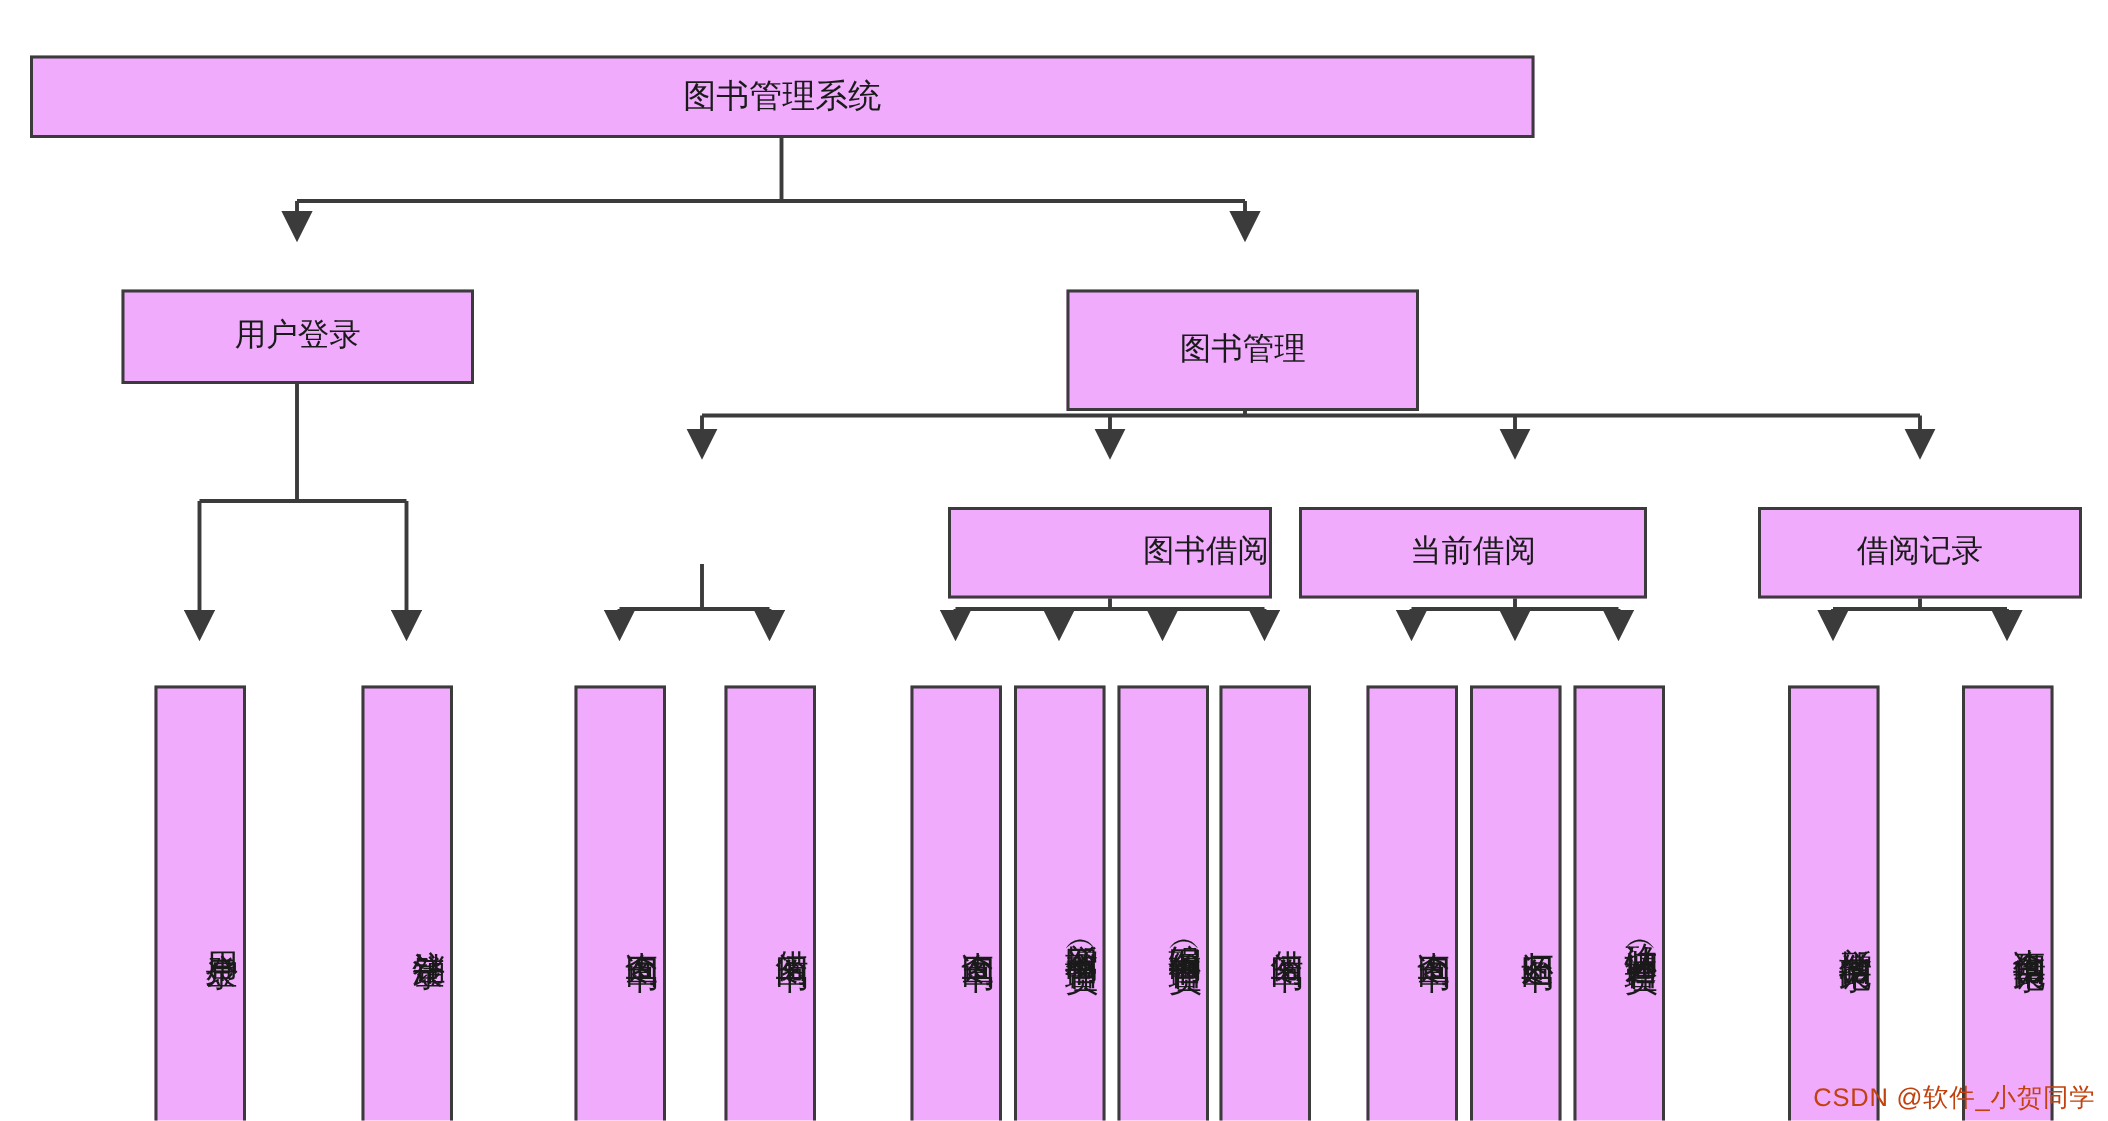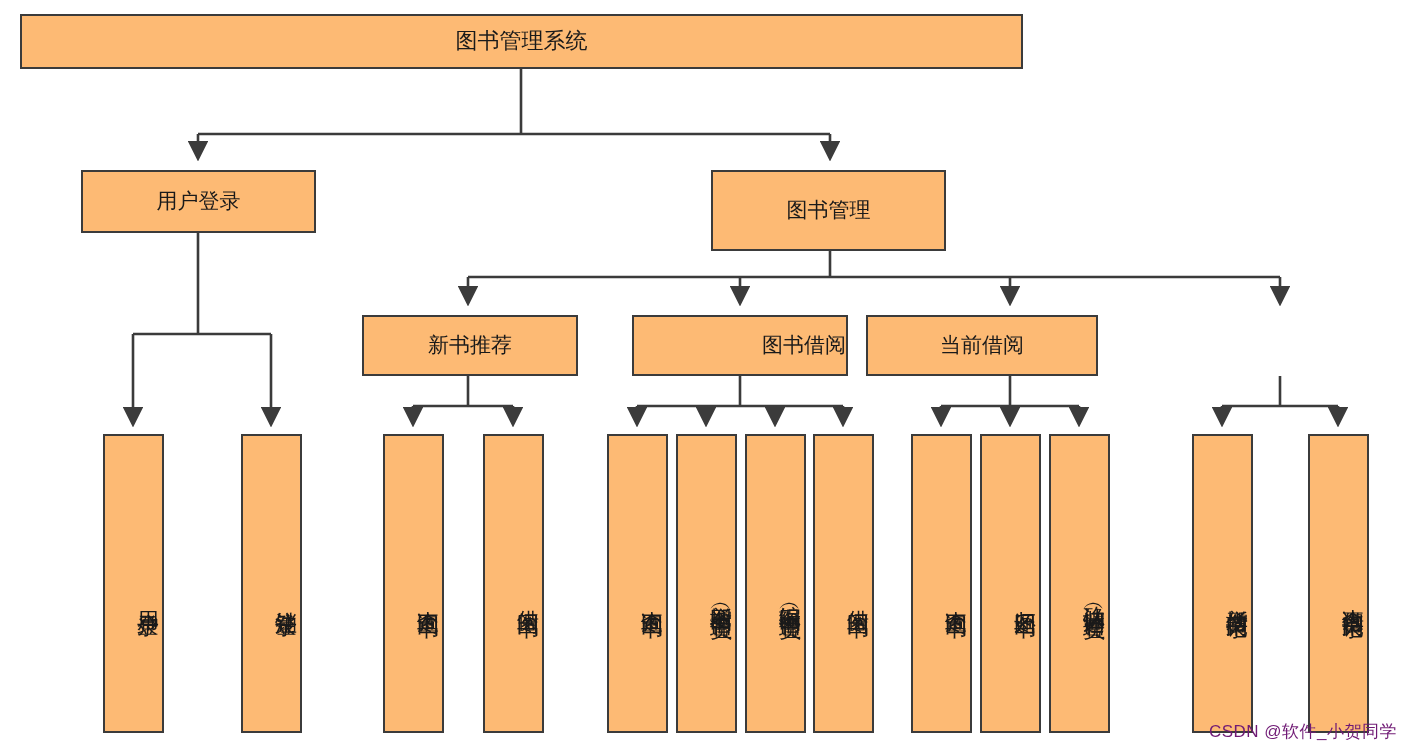--- a/index.html
+++ b/index.html
@@ -7,48 +7,49 @@
   body{
     font-family:"Liberation Sans","DejaVu Sans",sans-serif;
     width:1405px;height:747px;overflow:hidden;
   }
   #diagram{position:relative;width:1405px;height:747px;background:#fff;}
   #edges{position:absolute;left:0;top:0;width:1405px;height:747px;}
 
   .node{
     position:absolute;
     box-sizing:border-box;
-    background:#fdba74;
+    background:#f0abfc;
     border:2px solid #3b3b3b;
     display:flex;
     align-items:center;
     justify-content:center;
     color:#1a1a1a;
     line-height:1.28;
+    margin-top:23px;
   }
   .node.h{                       
     font-size:21px;
   }
   .node.root{ font-size:22px; }
   .node.v{                       
     writing-mode:vertical-rl;
     text-orientation:upright;
     font-size:22px;
     align-items:flex-start;
     justify-content:center;
     padding-top:26px;
     letter-spacing:2px;
   }
   .node.v span{ display:block; }
 
   #watermark{
     position:absolute;
     right:8px; bottom:4px;
     font-size:17px;
-    color:#701a75;
+    color:#c2410c;
     white-space:nowrap;
     letter-spacing:0.5px;
     pointer-events:none;
   }
 </style>
 </head>
 <body>
 
 <div id="diagram">
 
@@ -106,28 +107,28 @@
     <span>图书管理系统</span>
   </div>
 
   <div class="node h" style="left:81px;top:170px;width:235px;height:63px;">
     <span>用户登录</span>
   </div>
   <div class="node h" style="left:711px;top:170px;width:235px;height:81px;">
     <span>图书管理</span>
   </div>
 
-  <div class="node h" style="left:362px;top:315px;width:216px;height:61px;">
-    <span>新书推荐</span>
-  </div>
   <div class="node h" style="left:632px;top:315px;width:216px;height:61px;justify-content:flex-end;">
     <span>图书借阅</span>
   </div>
   <div class="node h" style="left:866px;top:315px;width:232px;height:61px;">
     <span>当前借阅</span>
+  </div>
+  <div class="node h" style="left:1172px;top:315px;width:216px;height:61px;">
+    <span>借阅记录</span>
   </div>
 
   <div class="node v" style="left:103px;top:434px;width:61px;height:299px;">
     <span>用户登录</span>
   </div>
   <div class="node v" style="left:241px;top:434px;width:61px;height:299px;">
     <span>注销登录</span>
   </div>
 
   <div class="node v" style="left:383px;top:434px;width:61px;height:299px;">

